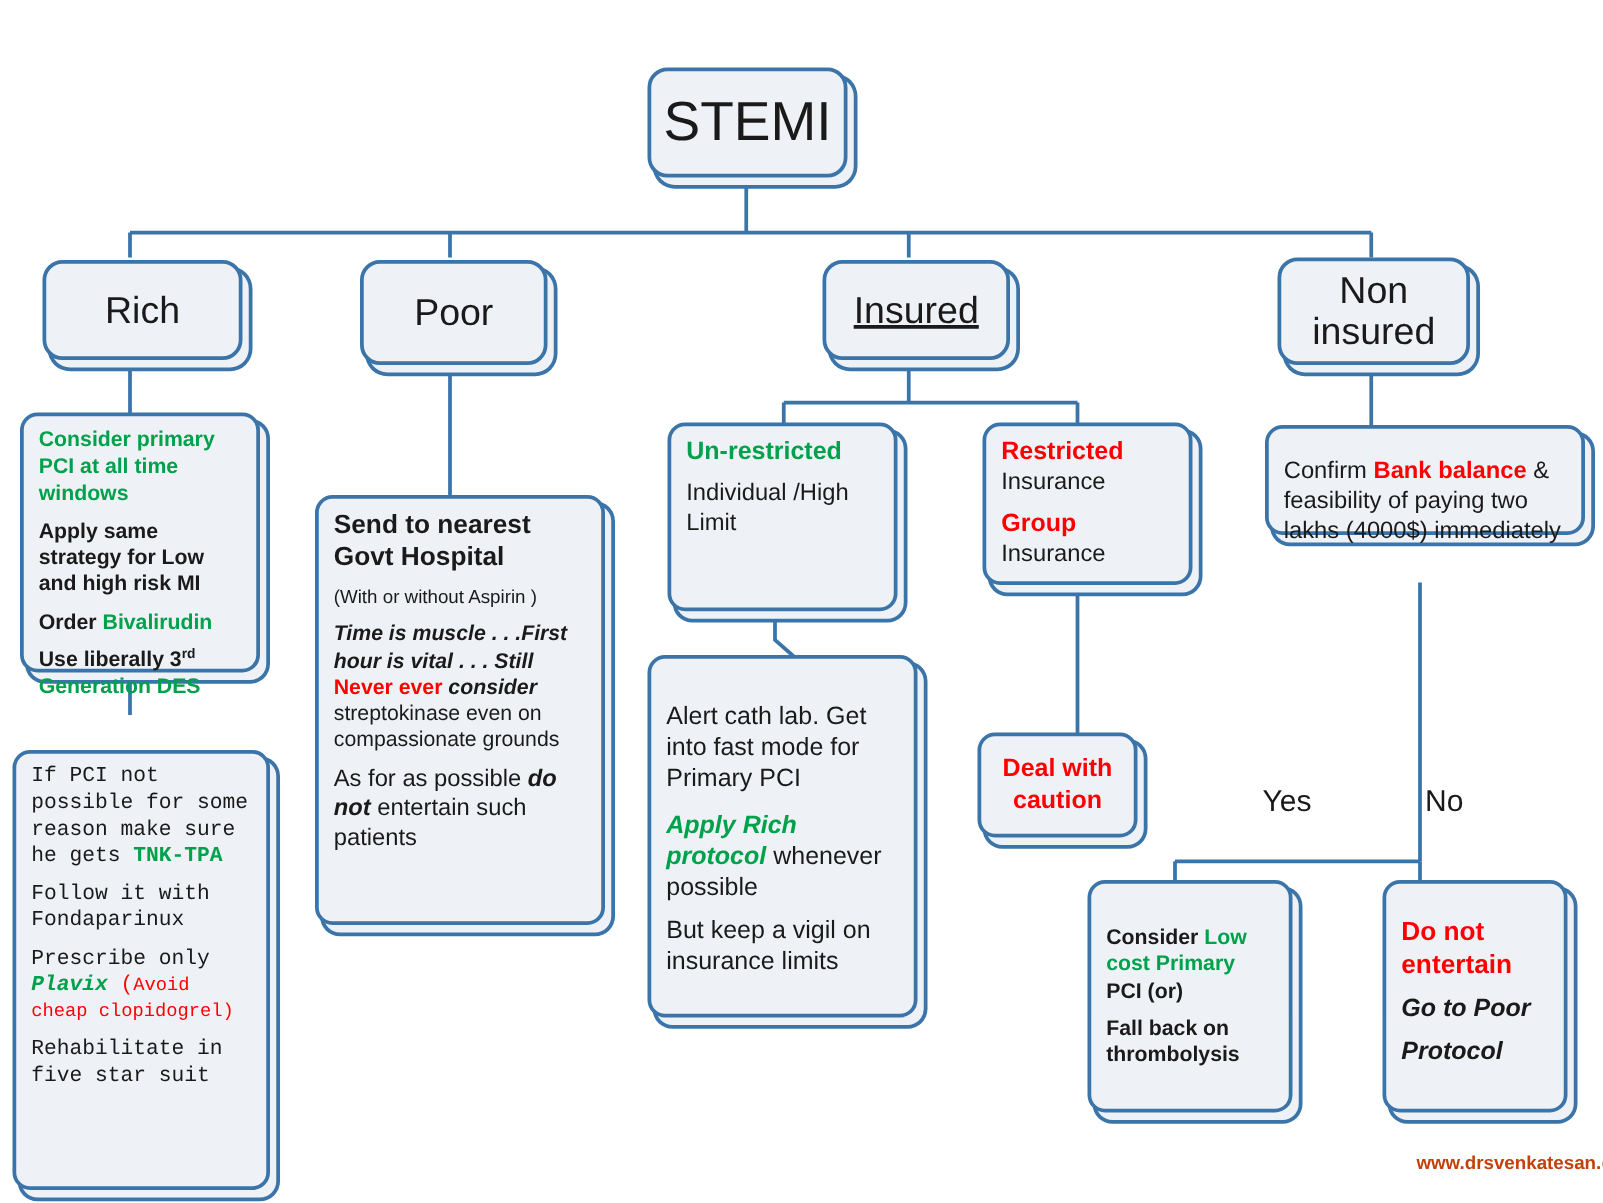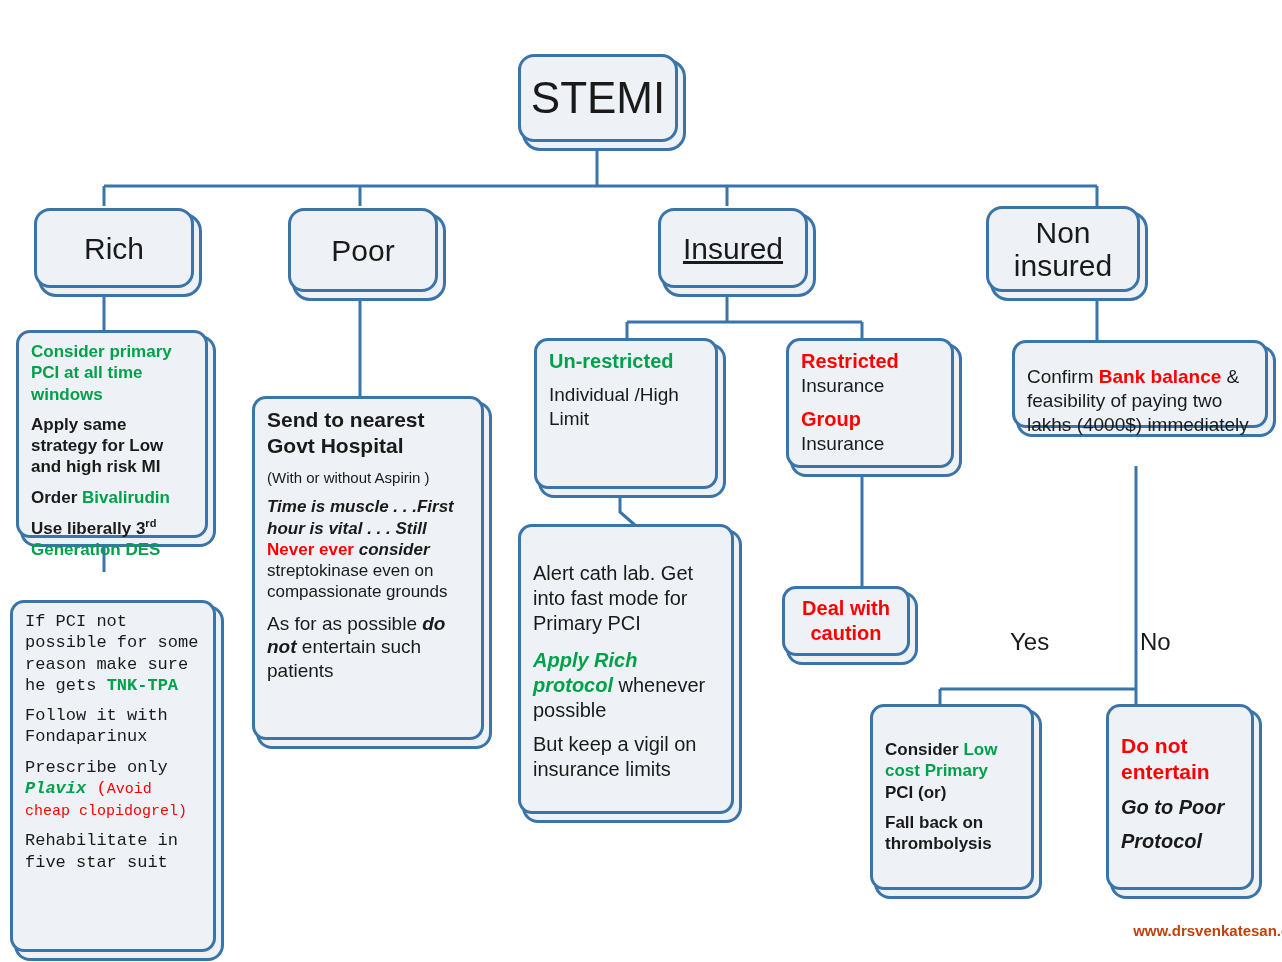--- a/index.html
+++ b/index.html
@@ -133,21 +133,21 @@
   </div>
 
   <div class="node lvl1" style="left:288px; top:208px; width:150px; height:84px;">
     <span>Poor</span>
   </div>
 
   <div class="node lvl1" style="left:658px; top:208px; width:150px; height:80px;text-decoration:underline;">
     <span>Insured</span>
   </div>
 
-  <div class="node lvl1" style="left:986px; top:206px; width:154px; height:86px;">
+  <div class="node lvl1" style="left:1022px; top:206px; width:154px; height:86px;">
     <span>Non insured</span>
   </div>
 
   <div class="node txt" style="left:16px; top:330px; width:192px; height:208px;">
     <p class="b green">Consider primary PCI at all time windows</p>
     <p class="b dark">Apply same strategy for Low  and high risk MI</p>
     <p><span class="b dark">Order </span><span class="b green">Bivalirudin</span></p>
     <p><span class="b dark">Use liberally  3</span><span class="b dark sup">rd</span><span class="b green"> Generation DES</span></p>
   </div>
 
@@ -176,21 +176,21 @@
     <p class="b red" style="font-size:20px; margin-bottom:0;">Group</p>
     <p style="font-size:19px;">Insurance</p>
   </div>
 
   <div class="node txt" style="left:518px; top:524px; width:216px; height:290px; padding-top:34px;">
     <p style="font-size:20px;">Alert  cath lab. Get into fast mode  for Primary PCI</p>
     <p style="font-size:20px;margin-top:12px;"><span class="b i green">Apply Rich protocol</span><span> whenever possible</span></p>
     <p style="font-size:20px;">But keep a  vigil on insurance limits</p>
   </div>
 
-  <div class="node txt" style="left:782px; top:586px; width:128px; height:70px; display:flex; align-items:center; justify-content:center;">
+  <div class="node txt" style="left:782px; top:586px; width:128px; height:84px; display:flex; align-items:center; justify-content:center;">
     <div style="text-align:center;">
       <span class="b red" style="font-size:20px;">Deal  with</span><br>
       <span class="b red" style="font-size:20px;">caution</span>
     </div>
   </div>
 
   <div class="node txt" style="left:1012px; top:340px; width:256px; height:88px; padding-top:22px;">
     <p style="font-size:19px;"><span>Confirm  </span><span class="b red">Bank balance</span><span> &amp;  feasibility of  paying two lakhs (4000$) immediately</span></p>
   </div>
 

